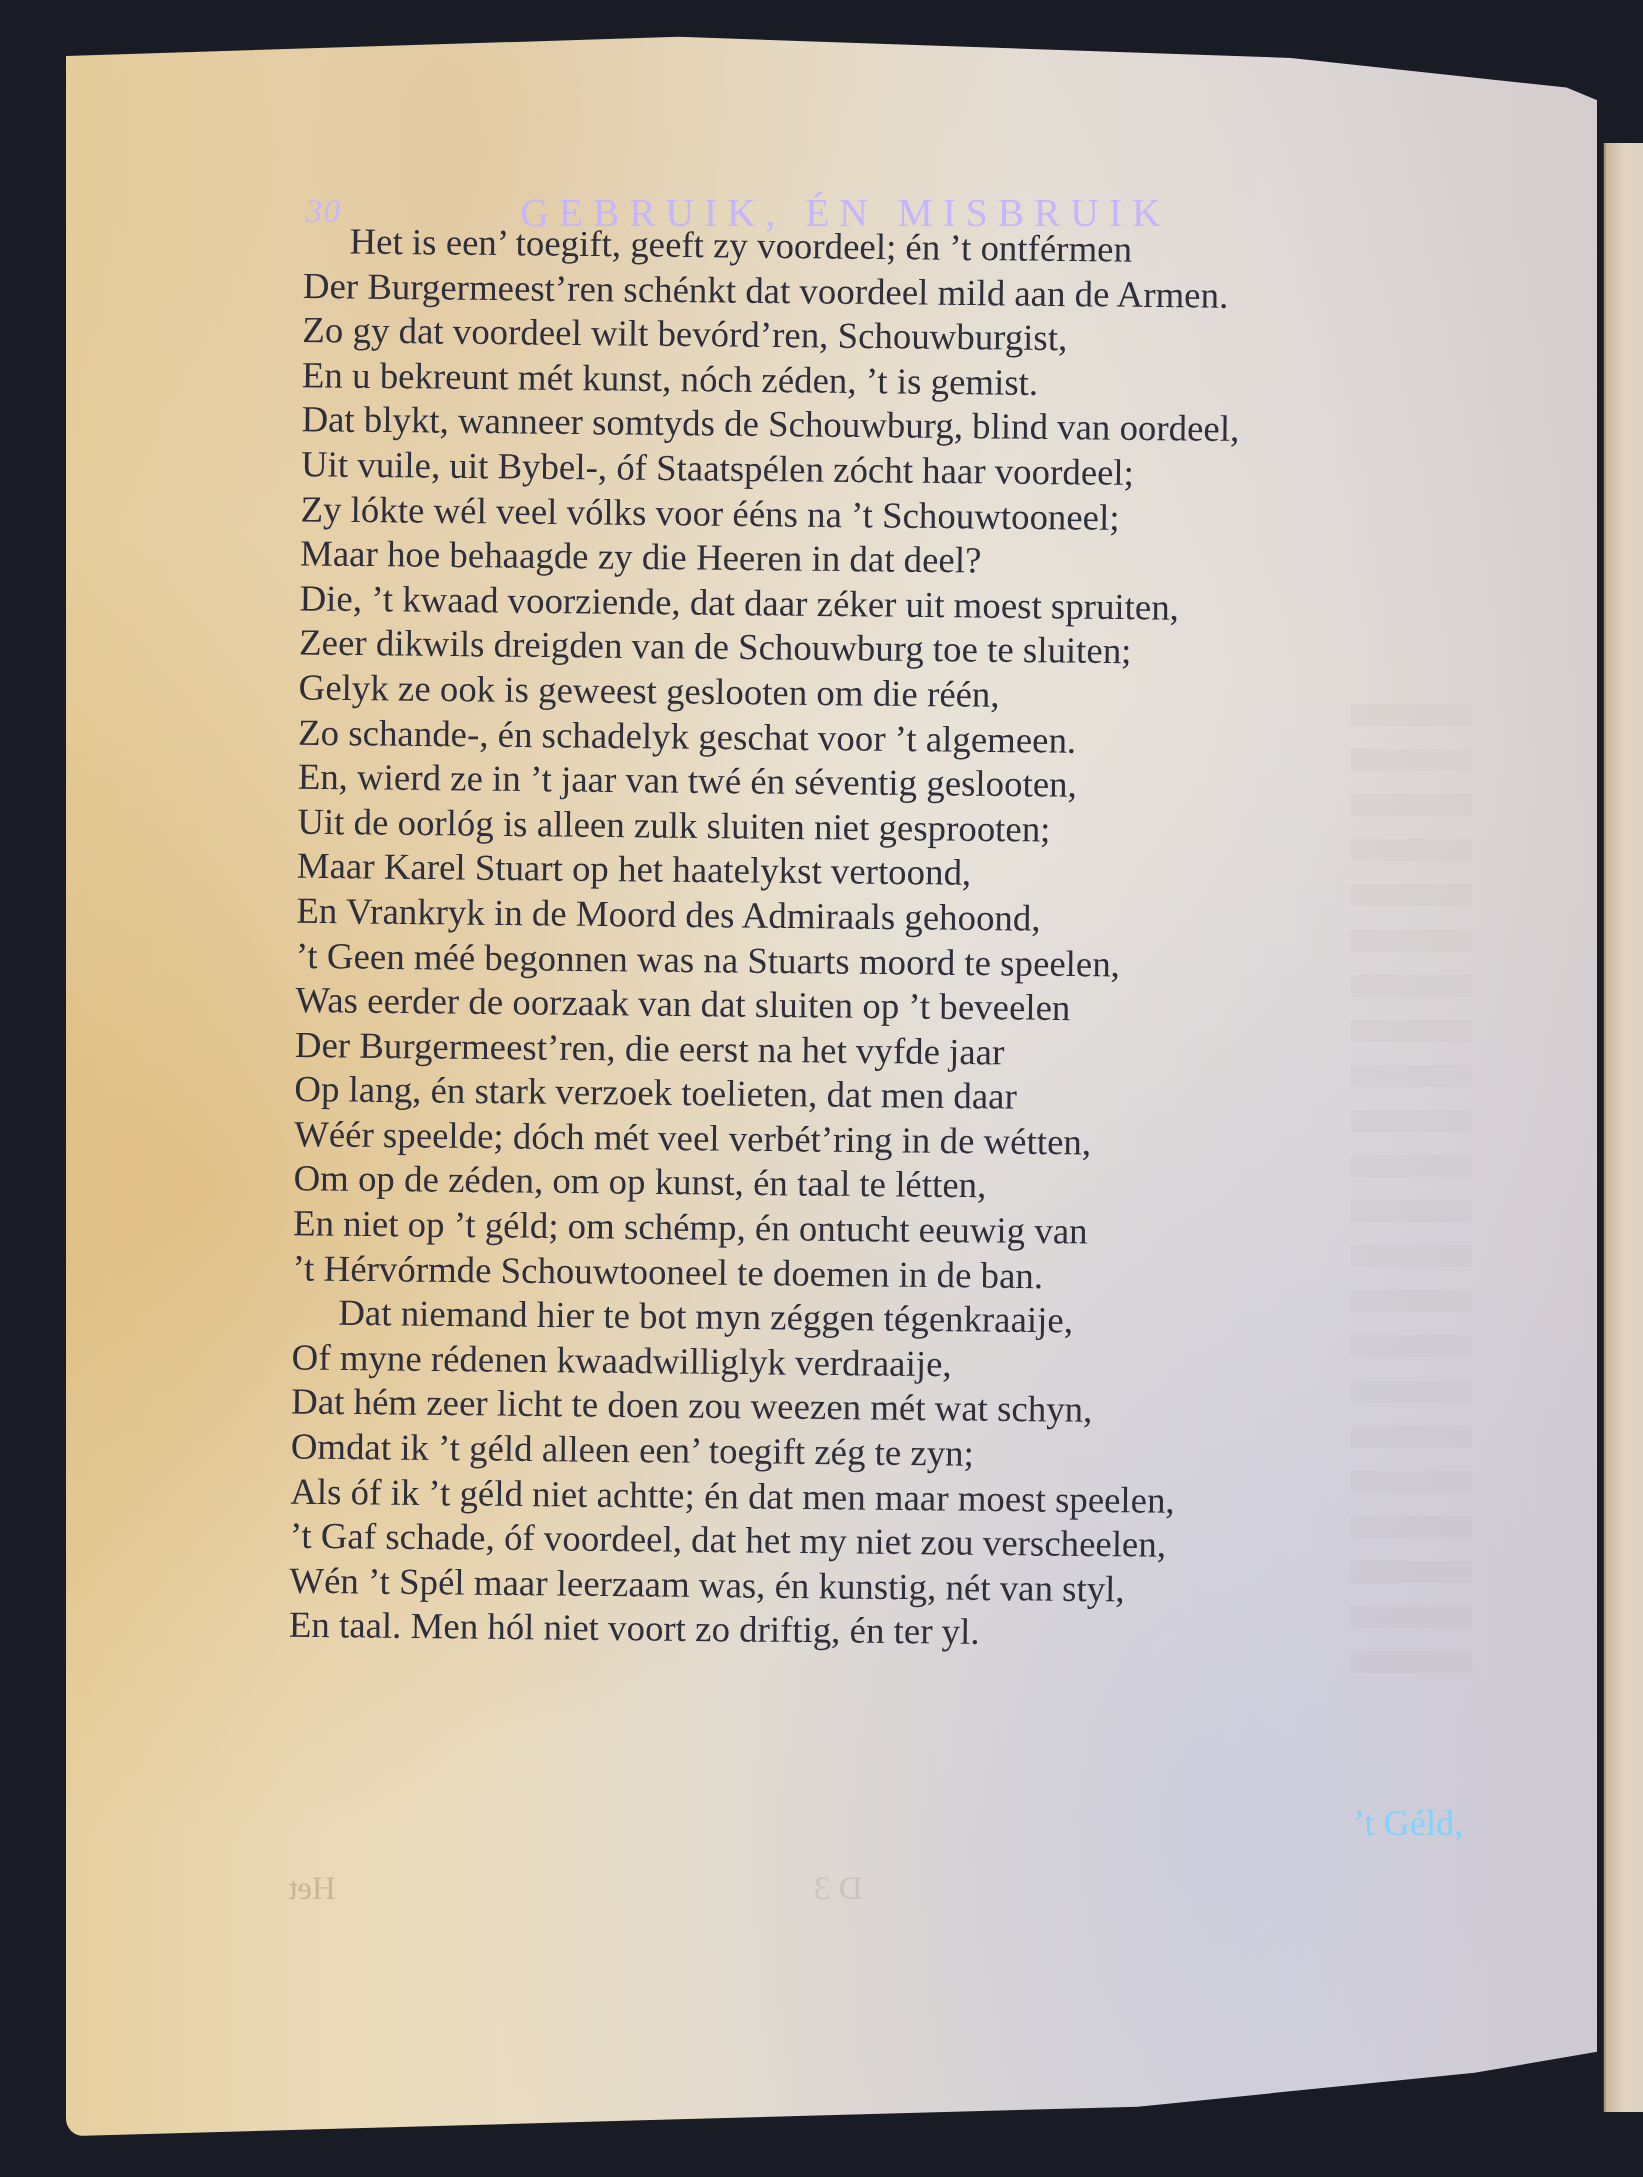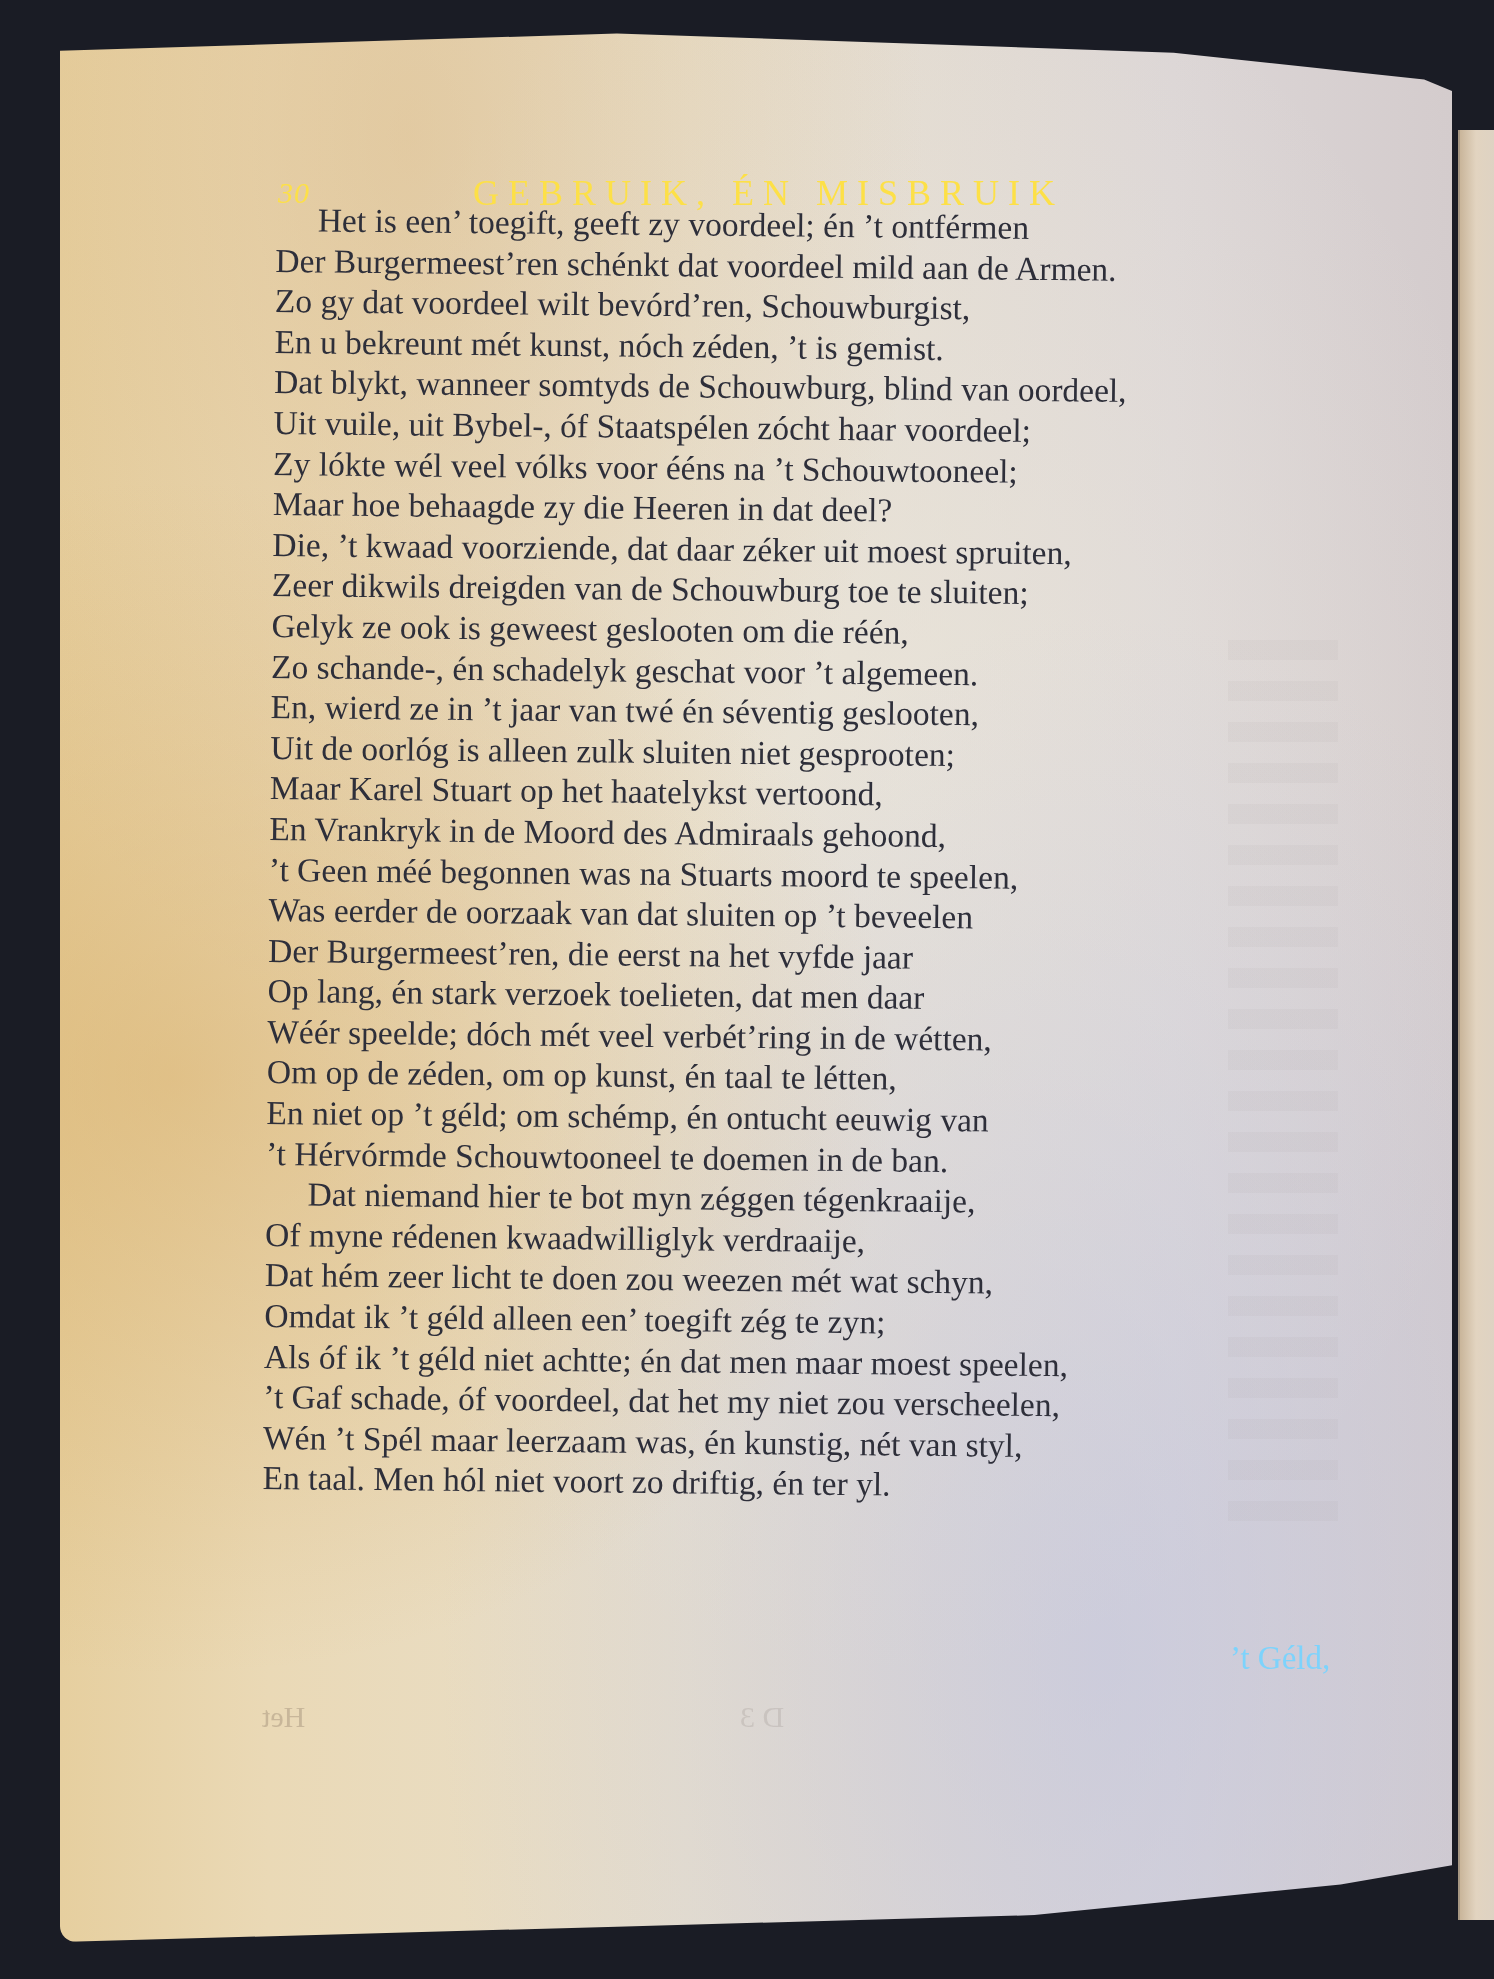--- a/index.html
+++ b/index.html
@@ -40,21 +40,21 @@
       background: linear-gradient(90deg, #c9b59a 0%, #e2d4c0 40%, #ddd2c4 100%);
       border-left: 2px solid #a79884;
     }
     .header {
       position: absolute;
       left: 248px;
       top: 164px;
       width: 1000px;
       height: 60px;
       font-family: "Liberation Serif", serif;
-      color: #fde047;
+      color: #c4b5fd;
     }
     .page-number {
       position: absolute;
       left: 30px;
       top: 12px;
       font-size: 30px;
       font-style: italic;
       letter-spacing: 1px;
     }
     .running-title {

